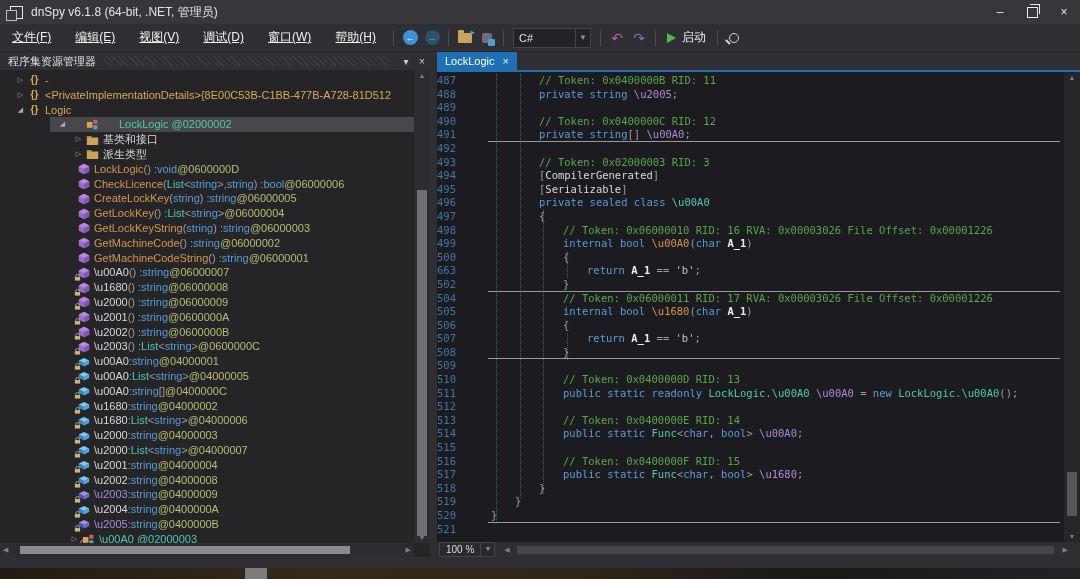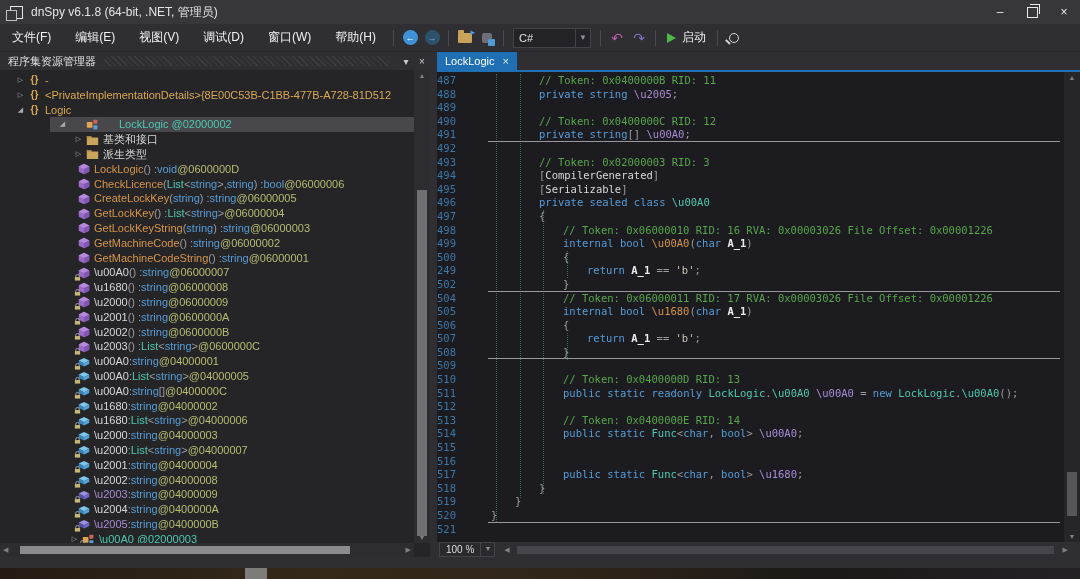--- a/index.html
+++ b/index.html
@@ -13,21 +13,21 @@
   .applogo{width:11px;height:11px;border:1.5px solid #E8E8E8;margin:0 8px 0 10px;position:relative;flex:none;}
   .applogo::before{content:"";position:absolute;left:-5px;top:3px;width:9px;height:9px;border:1.5px solid #BFBFBF;background:#37373B;}
   .wbtns{margin-left:auto;display:flex;align-items:center;height:100%;}
   .wbtn{width:32px;height:100%;display:flex;align-items:center;justify-content:center;color:#E8E8E8;font-size:12px;}
   .restore-glyph{width:9px;height:9px;border:1px solid #E8E8E8;position:relative;}
   .restore-glyph::before{content:"";position:absolute;left:2px;top:-4px;width:9px;height:9px;border:1px solid #E8E8E8;border-bottom:none;border-left:none;}
 
   
   .menubar{position:absolute;left:0;top:24px;right:0;height:27px;background:#2F2F33;
            display:flex;align-items:center;font-size:12px;border-bottom:1px solid #27272B;}
-  .mi{padding:4px 10px;margin:16px 2px;color:#F1F1F1;}
+  .mi{padding:4px 10px;margin:16px 2px;color:#F1F1F1;text-decoration:underline;}
   .tsep{width:1px;height:16px;background:#4A4A50;margin:0 5px;flex:none;}
   .tbtn{width:22px;height:22px;display:flex;align-items:center;justify-content:center;flex:none;}
   .navcircle{width:15px;height:15px;border-radius:50%;display:flex;align-items:center;justify-content:center;
              font-size:9px;font-weight:bold;color:#fff;}
   .nav-back{background:#3E93D8;}
   .nav-fwd{background:#2B516C;color:#7FA6C4;}
   .folder-ic{width:14px;height:10px;background:#C9A35A;border-radius:1px;position:relative;}
   .folder-ic::before{content:"";position:absolute;left:0;top:-3px;width:6px;height:3px;background:#C9A35A;border-radius:1px 1px 0 0;}
   .folder-ic::after{content:"▸";position:absolute;right:-3px;top:-6px;color:#4E9CD6;font-size:9px;}
   .module-ic{width:10px;height:10px;background:#6E6E76;border-radius:2px;position:relative;}
@@ -692,35 +692,35 @@
           <div class="cl rule"><span class="ln">491</span><span class="lc" style="padding-left: 48px;"><span class="t-kw">private </span><span class="t-kw">string</span><span class="t-pn">[] </span><span class="t-fld">\u00A0</span><span class="t-pn">;</span></span></div>
           <div class="cl"><span class="ln">492</span><span class="lc" style="padding-left: 0px;"></span></div>
           <div class="cl"><span class="ln">493</span><span class="lc" style="padding-left: 48px;"><span class="t-cm">// Token: 0x02000003 RID: 3</span></span></div>
           <div class="cl"><span class="ln">494</span><span class="lc" style="padding-left: 48px;"><span class="t-pn">[</span><span class="t-pl">CompilerGenerated</span><span class="t-pn">]</span></span></div>
           <div class="cl"><span class="ln">495</span><span class="lc" style="padding-left: 48px;"><span class="t-pn">[</span><span class="t-pl">Serializable</span><span class="t-pn">]</span></span></div>
           <div class="cl"><span class="ln">496</span><span class="lc" style="padding-left: 48px;"><span class="t-kw">private </span><span class="t-kw">sealed </span><span class="t-kw">class </span><span class="t-cls">\u00A0</span></span></div>
           <div class="cl"><span class="ln">497</span><span class="lc" style="padding-left: 48px;"><span class="t-pn">{</span></span></div>
           <div class="cl"><span class="ln">498</span><span class="lc" style="padding-left: 72px;"><span class="t-cm">// Token: 0x06000010 RID: 16 RVA: 0x00003026 File Offset: 0x00001226</span></span></div>
           <div class="cl"><span class="ln">499</span><span class="lc" style="padding-left: 72px;"><span class="t-kw">internal </span><span class="t-kw">bool </span><span class="t-mth">\u00A0</span><span class="t-pn">(</span><span class="t-kw">char </span><span class="t-prm">A_1</span><span class="t-pn">)</span></span></div>
           <div class="cl"><span class="ln">500</span><span class="lc" style="padding-left: 72px;"><span class="t-pn">{</span></span></div>
-          <div class="cl"><span class="ln">249</span><span class="lc" style="padding-left: 96px;"><span class="t-kw">return </span><span class="t-prm">A_1</span><span class="t-pn"> == </span><span class="t-str">'b'</span><span class="t-pn">;</span></span></div>
+          <div class="cl"><span class="ln">663</span><span class="lc" style="padding-left: 96px;"><span class="t-kw">return </span><span class="t-prm">A_1</span><span class="t-pn"> == </span><span class="t-str">'b'</span><span class="t-pn">;</span></span></div>
           <div class="cl rule"><span class="ln">502</span><span class="lc" style="padding-left: 72px;"><span class="t-pn">}</span></span></div>
           <div class="cl"><span class="ln">504</span><span class="lc" style="padding-left: 72px;"><span class="t-cm">// Token: 0x06000011 RID: 17 RVA: 0x00003026 File Offset: 0x00001226</span></span></div>
           <div class="cl"><span class="ln">505</span><span class="lc" style="padding-left: 72px;"><span class="t-kw">internal </span><span class="t-kw">bool </span><span class="t-mth">\u1680</span><span class="t-pn">(</span><span class="t-kw">char </span><span class="t-prm">A_1</span><span class="t-pn">)</span></span></div>
           <div class="cl"><span class="ln">506</span><span class="lc" style="padding-left: 72px;"><span class="t-pn">{</span></span></div>
           <div class="cl"><span class="ln">507</span><span class="lc" style="padding-left: 96px;"><span class="t-kw">return </span><span class="t-prm">A_1</span><span class="t-pn"> == </span><span class="t-str">'b'</span><span class="t-pn">;</span></span></div>
           <div class="cl rule"><span class="ln">508</span><span class="lc" style="padding-left: 72px;"><span class="t-pn">}</span></span></div>
           <div class="cl"><span class="ln">509</span><span class="lc" style="padding-left: 0px;"></span></div>
           <div class="cl"><span class="ln">510</span><span class="lc" style="padding-left: 72px;"><span class="t-cm">// Token: 0x0400000D RID: 13</span></span></div>
           <div class="cl"><span class="ln">511</span><span class="lc" style="padding-left: 72px;"><span class="t-kw">public </span><span class="t-kw">static </span><span class="t-kw">readonly </span><span class="t-cls">LockLogic</span><span class="t-pn">.</span><span class="t-cls">\u00A0 </span><span class="t-fld">\u00A0</span><span class="t-pn"> = </span><span class="t-kw">new </span><span class="t-cls">LockLogic</span><span class="t-pn">.</span><span class="t-cls">\u00A0</span><span class="t-pn">();</span></span></div>
           <div class="cl"><span class="ln">512</span><span class="lc" style="padding-left: 0px;"></span></div>
           <div class="cl"><span class="ln">513</span><span class="lc" style="padding-left: 72px;"><span class="t-cm">// Token: 0x0400000E RID: 14</span></span></div>
           <div class="cl"><span class="ln">514</span><span class="lc" style="padding-left: 72px;"><span class="t-kw">public </span><span class="t-kw">static </span><span class="t-cls">Func</span><span class="t-pn">&lt;</span><span class="t-kw">char</span><span class="t-pn">, </span><span class="t-kw">bool</span><span class="t-pn">&gt; </span><span class="t-fld">\u00A0</span><span class="t-pn">;</span></span></div>
           <div class="cl"><span class="ln">515</span><span class="lc" style="padding-left: 0px;"></span></div>
-          <div class="cl"><span class="ln">516</span></div>
+          <div class="cl"><span class="ln">516</span><span class="lc" style="padding-left: 72px;"><span class="t-cm">// Token: 0x0400000F RID: 15</span></span></div>
           <div class="cl"><span class="ln">517</span><span class="lc" style="padding-left: 72px;"><span class="t-kw">public </span><span class="t-kw">static </span><span class="t-cls">Func</span><span class="t-pn">&lt;</span><span class="t-kw">char</span><span class="t-pn">, </span><span class="t-kw">bool</span><span class="t-pn">&gt; </span><span class="t-fld">\u1680</span><span class="t-pn">;</span></span></div>
           <div class="cl"><span class="ln">518</span><span class="lc" style="padding-left: 48px;"><span class="t-pn">}</span></span></div>
           <div class="cl"><span class="ln">519</span><span class="lc" style="padding-left: 24px;"><span class="t-pn">}</span></span></div>
           <div class="cl rule"><span class="ln">520</span><span class="lc" style="padding-left: 0px;"><span class="t-pn">}</span></span></div>
           <div class="cl"><span class="ln">521</span><span class="lc" style="padding-left: 0px;"></span></div>
         </div>
 
       <div class="ed-vscroll">
         <div class="sarrow vs-up">▲</div>
         <div class="ed-vthumb"></div>

